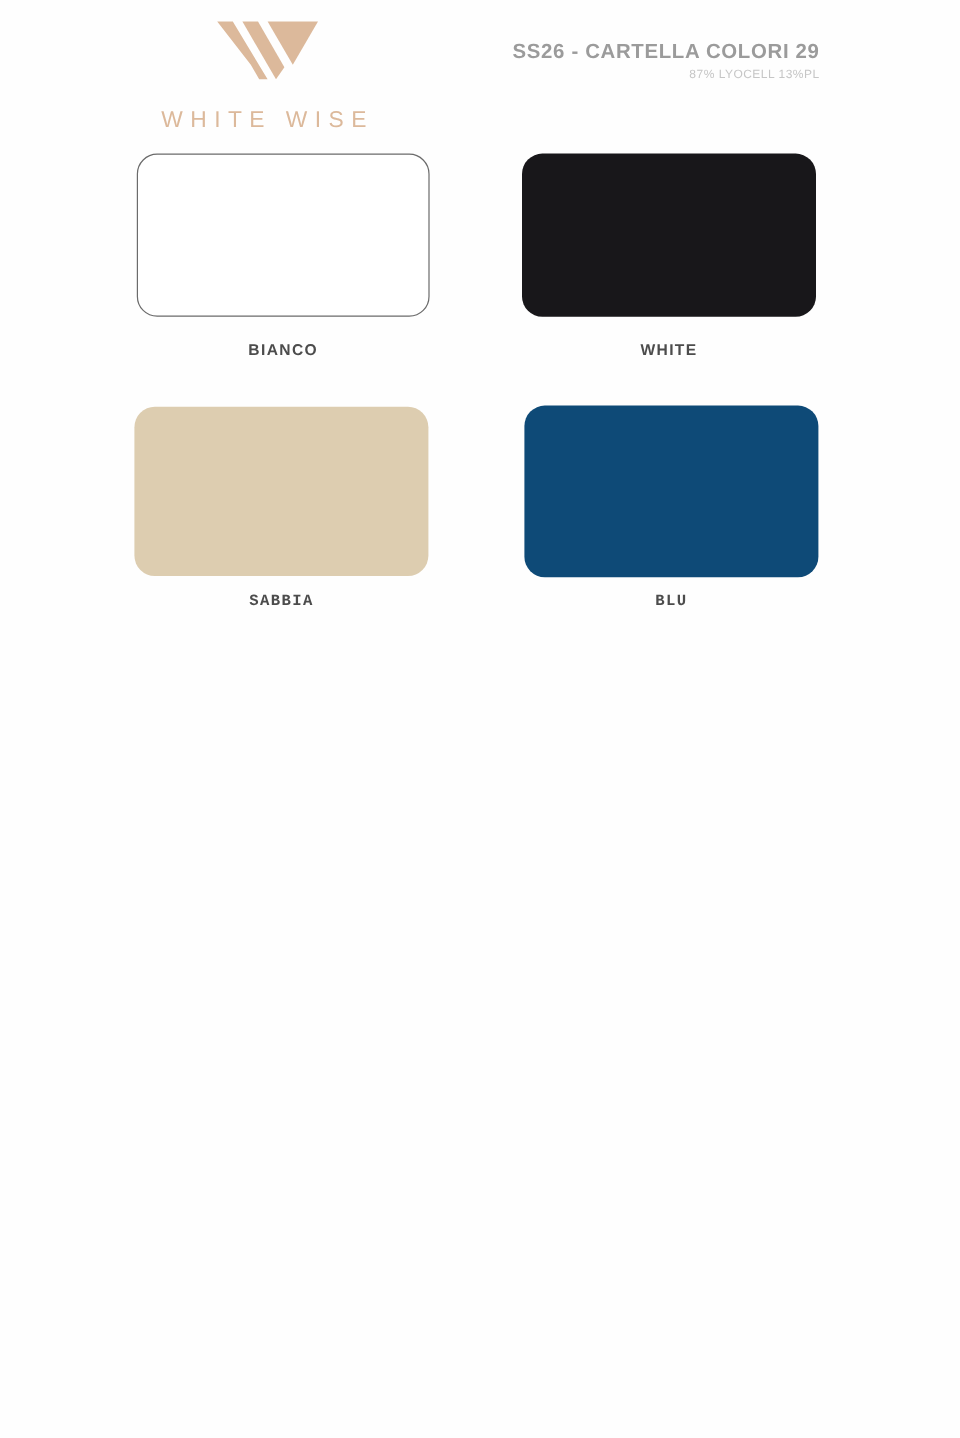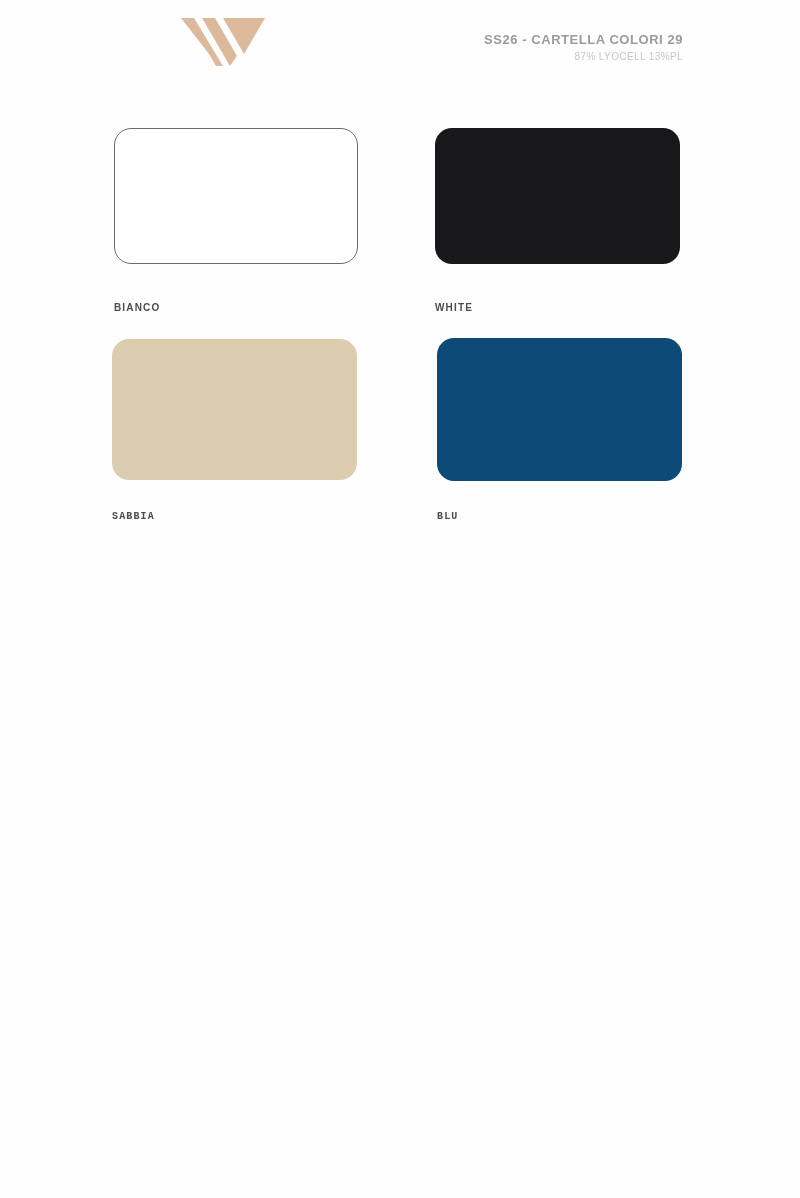--- a/index.html
+++ b/index.html
@@ -56,21 +56,21 @@
 
   .header-meta {
     position: absolute;
     right: 117px;
     top: 31px;
     text-align: right;
     line-height: 1.45;
   }
 
   .meta-line1 {
-    font-size: 13px;
+    font-size: 17px;
     font-weight: 700;
     letter-spacing: 0.55px;
     color: #9b9b9b;
     white-space: nowrap;
   }
 
   .meta-line2 {
     font-size: 10px;
     font-weight: 400;
     letter-spacing: 0.4px;
@@ -95,27 +95,26 @@
     width: 100%;
     height: 100%;
     border-radius: 17px;
     box-sizing: border-box;
   }
 
   .swatch-label {
     position: absolute;
     left: 0;
     width: 100%;
-    text-align: left;
-    font-size: 10px;
+    text-align: center;
+    font-size: 13px;
     font-weight: 700;
     letter-spacing: 1.15px;
     color: #4c4c4c;
     white-space: nowrap;
-    margin-top: 18px;
   }
 
   
   .cell-bianco { left: 114px; top: 128px; width: 244px; height: 136px; }
   .cell-nero   { left: 435px; top: 128px; width: 245px; height: 136px; }
   .cell-sabbia { left: 112px; top: 339px; width: 245px; height: 141px; }
   .cell-blu    { left: 437px; top: 338px; width: 245px; height: 143px; }
 
   .label-row1 { top: 284px; }
   .label-row2 { top: 493px; font-family: Liberation Mono, monospace; }
@@ -133,20 +132,21 @@
   <div class="brand">
     <div class="logo-mark">
       <svg width="220" height="62" viewBox="0 0 220 62" xmlns="http://www.w3.org/2000/svg" aria-hidden="true">
         <g fill="#dcb99b">
           <polygon points="68,10 81,10 110,58 103,58 96,46" fill="#dcb99b"></polygon>
           <polygon points="89,10 102,10 124,48 117,58" fill="#dcb99b"></polygon>
           <polygon points="110,10 152,10 131,46" fill="#dcb99b"></polygon>
         </g>
       </svg>
     </div>
+    <div class="wordmark" style="color: rgb(220, 185, 155);">WHITE WISE</div>
   </div>
 
   <div class="header-meta">
     <div class="meta-line1" style="color: rgb(155, 155, 155);">SS26 - CARTELLA COLORI 29</div>
     <div class="meta-line2" style="color: rgb(198, 198, 198);">87% LYOCELL 13%PL</div>
   </div>
 
 </div>
 
 <div class="swatch-grid">

